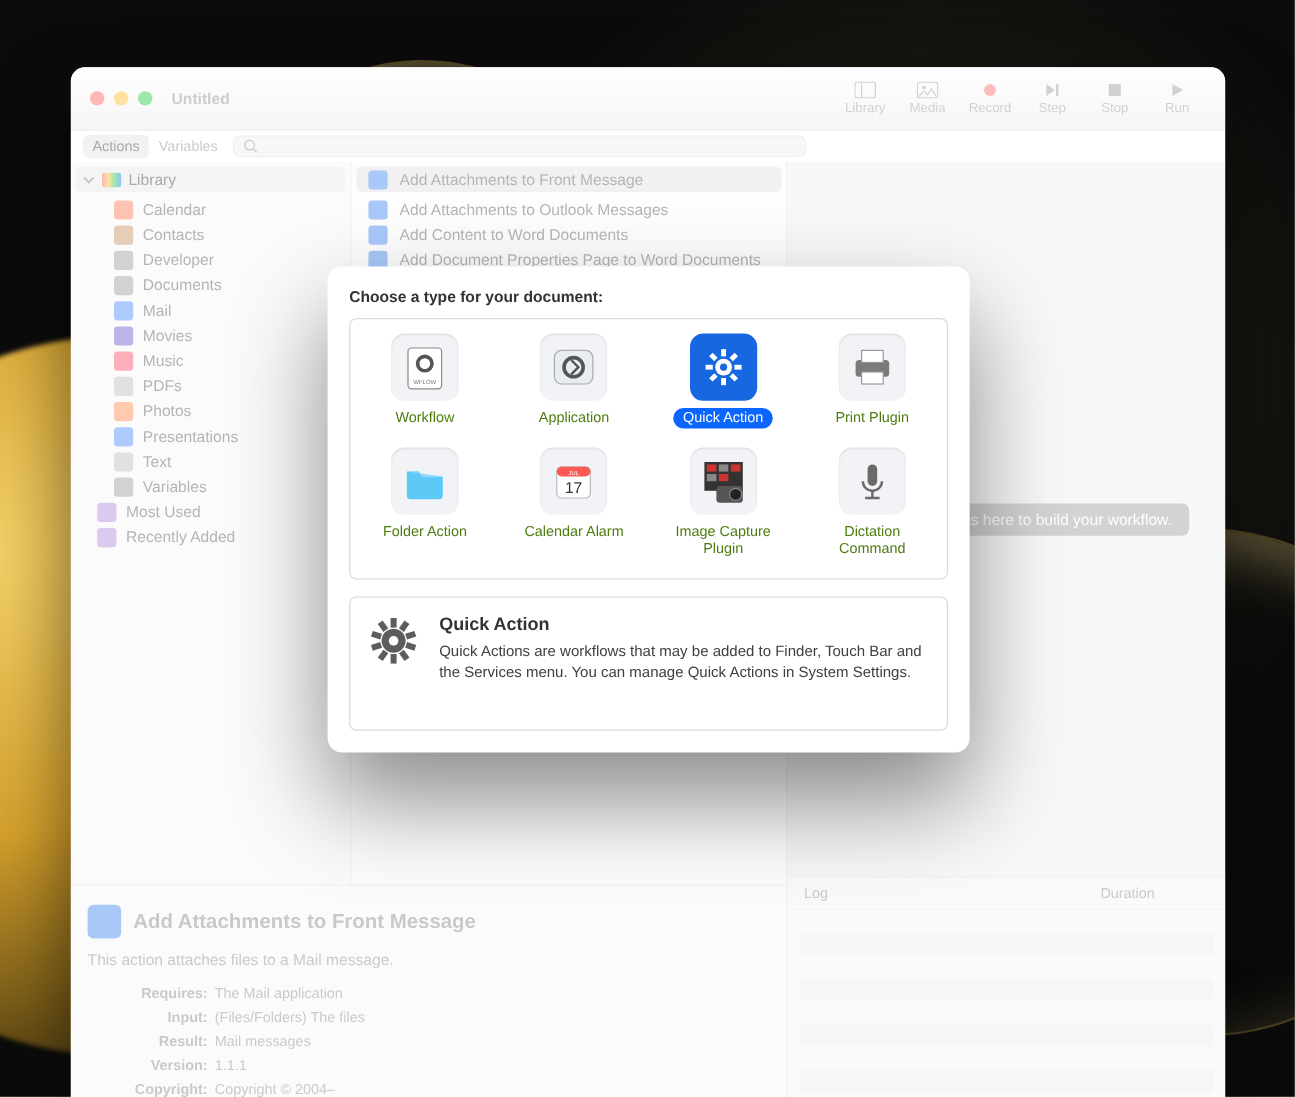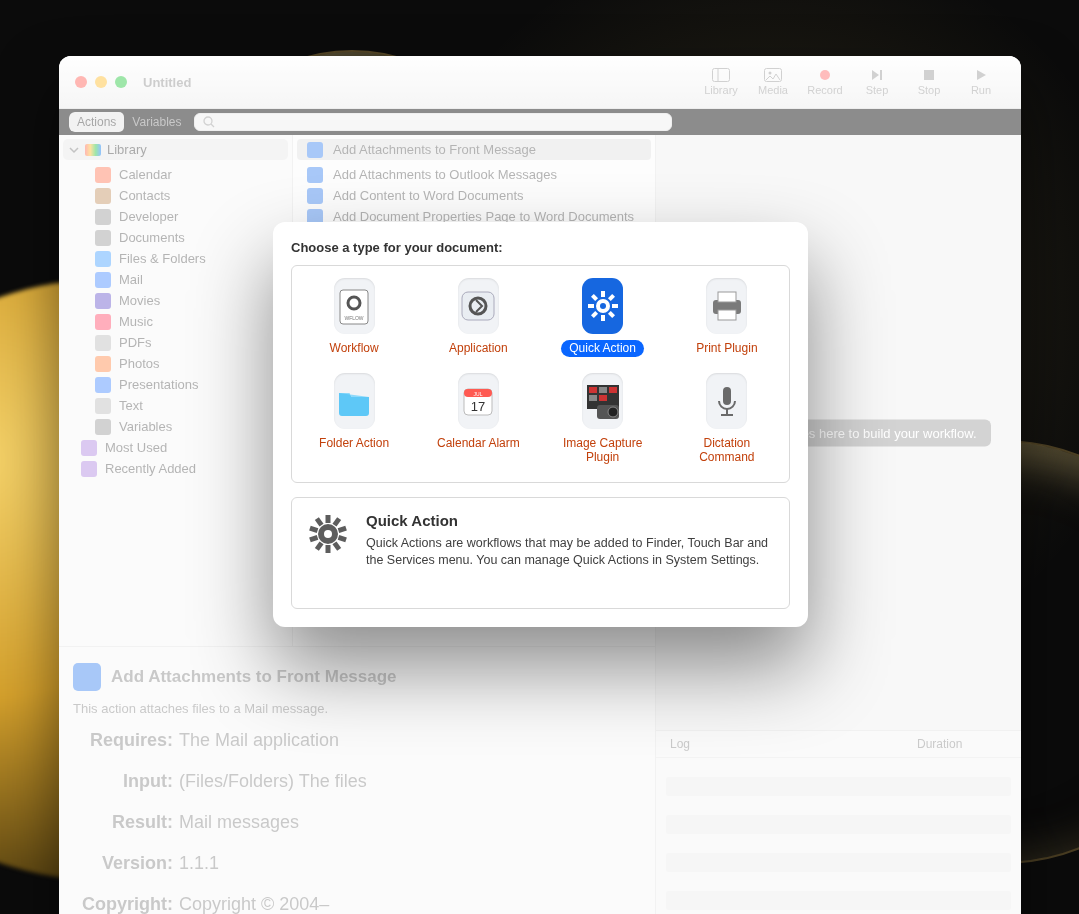--- a/index.html
+++ b/index.html
@@ -18,21 +18,21 @@
   .traffic{display:flex;gap:8px;margin-right:16px;}
   .dot{width:12px;height:12px;border-radius:50%;}
   .red{background:#ff5f57;}
   .yellow{background:#febc2e;}
   .green{background:#28c840;}
   .title{color:#909090;font-weight:600;}
   .toolbar{margin-left:auto;display:flex;gap:4px;}
   .tbtn{width:48px;display:flex;flex-direction:column;align-items:center;gap:2px;color:#9a9a9a;font-size:11px;}
   .tbtn .ti{width:18px;height:14px;}
 
-  .subbar{height:26px;display:flex;align-items:center;padding:0 10px;background:#000000;border-bottom:1px solid #e0e0e0;}
+  .subbar{height:26px;display:flex;align-items:center;padding:0 10px;background:#ffffff;border-bottom:1px solid #e0e0e0;}
   .seg{display:flex;border-radius:6px;overflow:hidden;}
   .seg span{padding:3px 8px;font-size:12px;color:#888;}
   .seg .on{background:#e3e3e3;color:#3a3a3a;border-radius:5px;}
   .search{flex:0 0 460px;display:flex;align-items:center;gap:6px;background:#ededed;border:1px solid #dcdcdc;border-radius:6px;padding:2px 8px;margin-left:4px;}
   .search input{border:none;background:transparent;outline:none;font-size:12px;flex:1;color:#999;}
   .mag{width:12px;height:12px;}
 
   .body{position:absolute;top:79px;bottom:25px;left:0;right:0;display:flex;}
   .col1{width:233px;background:#f5f5f5;border-right:1px solid #e2e2e2;overflow:hidden;}
   .col2{width:362px;background:#fafafa;border-right:1px solid #e2e2e2;overflow:hidden;}
@@ -48,42 +48,42 @@
 
   .act{display:flex;align-items:center;gap:10px;padding:2.5px 14px;color:#5a5a5a;}
   .act.sel{background:#e1e1e1;border-radius:4px;margin:4px;padding:2.5px 10px;}
   .sq{width:16px;height:16px;border-radius:3px;background:#3e86f0;}
 
   .desc{padding:16px 14px;border-top:1px solid #e2e2e2;position:absolute;left:0;width:596px;bottom:0;height:auto;background:#f7f7f7;box-sizing:border-box;}
   .dh{display:flex;align-items:center;gap:10px;}
   .dico{width:28px;height:28px;background:#3e86f0;border-radius:5px;}
   .dt{font-weight:700;color:#888;font-size:17px;}
   .dsub{color:#888;margin:10px 0 14px;}
-  .meta{display:grid;grid-template-columns:100px auto;gap:20px 6px;font-size:18px;color:#888;}
+  .meta{display:grid;grid-template-columns:100px auto;gap:6px 6px;font-size:12px;color:#888;}
   .meta b{text-align:right;font-weight:600;}
 
   .canvas{flex:1;position:relative;}
   .placeholder{position:absolute;left:50%;top:50%;transform:translate(-50%,-50%);background:#9d9d9d;color:#fff;padding:6px 14px;border-radius:6px;white-space:nowrap;}
   .logpane{height:200px;border-top:1px solid #e0e0e0;background:#f3f3f3;}
   .logh{display:flex;padding:6px 14px;color:#8a8a8a;font-size:12px;border-bottom:1px solid #e5e5e5;}
   .logh span:first-child{flex:1;}
   .logh span:last-child{width:90px;}
   .lr{height:19px;margin:0 10px;border-radius:3px;}
   .lr:nth-child(odd){background:#ebebeb;}
 
   .statusbar{position:absolute;bottom:0;left:0;right:0;height:25px;background:#f1f1f1;border-top:1px solid #ddd;display:flex;align-items:center;padding:0 10px;color:#999;gap:14px;}
   .spacer{flex:1;}
 
   
   .modal{position:absolute;left:273px;top:222px;width:535px;background:#fff;border-radius:12px;box-shadow:0 40px 80px rgba(0,0,0,.45);padding:18px;box-sizing:border-box;}
   .mtitle{font-weight:700;font-size:13px;margin-bottom:10px;}
   .grid{border:1px solid #d9d9d9;border-radius:6px;padding:8px 0 4px;display:grid;grid-template-columns:repeat(4,1fr);}
   .tile{display:flex;flex-direction:column;align-items:center;gap:6px;padding:4px 4px 12px;cursor:default;}
-  .ticon{width:41px;height:56px;border-radius:11px;background:#dfe3e8;display:flex;align-items:center;justify-content:center;box-shadow:inset 0 1px 2px rgba(0,0,0,.1);}
-  .tlabel{font-size:12px;text-align:center;color:#c2410c;padding:1px 8px;border-radius:9px;line-height:1.2;min-height:15px;}
+  .ticon{width:56px;height:56px;border-radius:11px;background:#dfe3e8;display:flex;align-items:center;justify-content:center;box-shadow:inset 0 1px 2px rgba(0,0,0,.1);}
+  .tlabel{font-size:12px;text-align:center;color:#4d7c0f;padding:1px 8px;border-radius:9px;line-height:1.2;min-height:15px;}
   .tile.sel .ticon{background:#1667e0;box-shadow:none;}
   .tile.sel .tlabel{background:#0a66ff;color:#fff;}
   .info{border:1px solid #d9d9d9;border-radius:6px;margin-top:14px;padding:14px;display:flex;gap:16px;align-items:flex-start;min-height:112px;box-sizing:border-box;}
   .gear{width:44px;height:44px;flex:0 0 44px;}
   .ititle{font-weight:700;font-size:15px;margin-bottom:6px;}
   .idesc{font-size:12.5px;color:#404040;line-height:1.4;}
   .mbtns{display:flex;margin-top:16px;gap:10px;}
   .btn{padding:3px 14px;border-radius:6px;font-size:13px;background:#fff;border:1px solid #cfcfcf;box-shadow:0 1px 1px rgba(0,0,0,.05);}
   .btn.primary{background:#0a66ff;color:#fff;border-color:#0a66ff;}
 
@@ -183,24 +183,20 @@
             <span class="ci" style="background: rgb(196, 146, 99);"></span>
             <span>Contacts</span>
           </div>
           <div class="cat">
             <span class="ci" style="background: rgb(155, 155, 155);"></span>
             <span>Developer</span>
           </div>
           <div class="cat">
             <span class="ci" style="background: rgb(155, 155, 155);"></span>
             <span>Documents</span>
-          </div>
-          <div class="cat">
-            <span class="ci" style="background: rgb(74, 163, 255);"></span>
-            <span>Files &amp; Folders</span>
           </div>
           <div class="cat">
             <span class="ci" style="background: rgb(74, 141, 255);"></span>
             <span>Mail</span>
           </div>
           <div class="cat">
             <span class="ci" style="background: rgb(106, 90, 205);"></span>
             <span>Movies</span>
           </div>
           <div class="cat">

